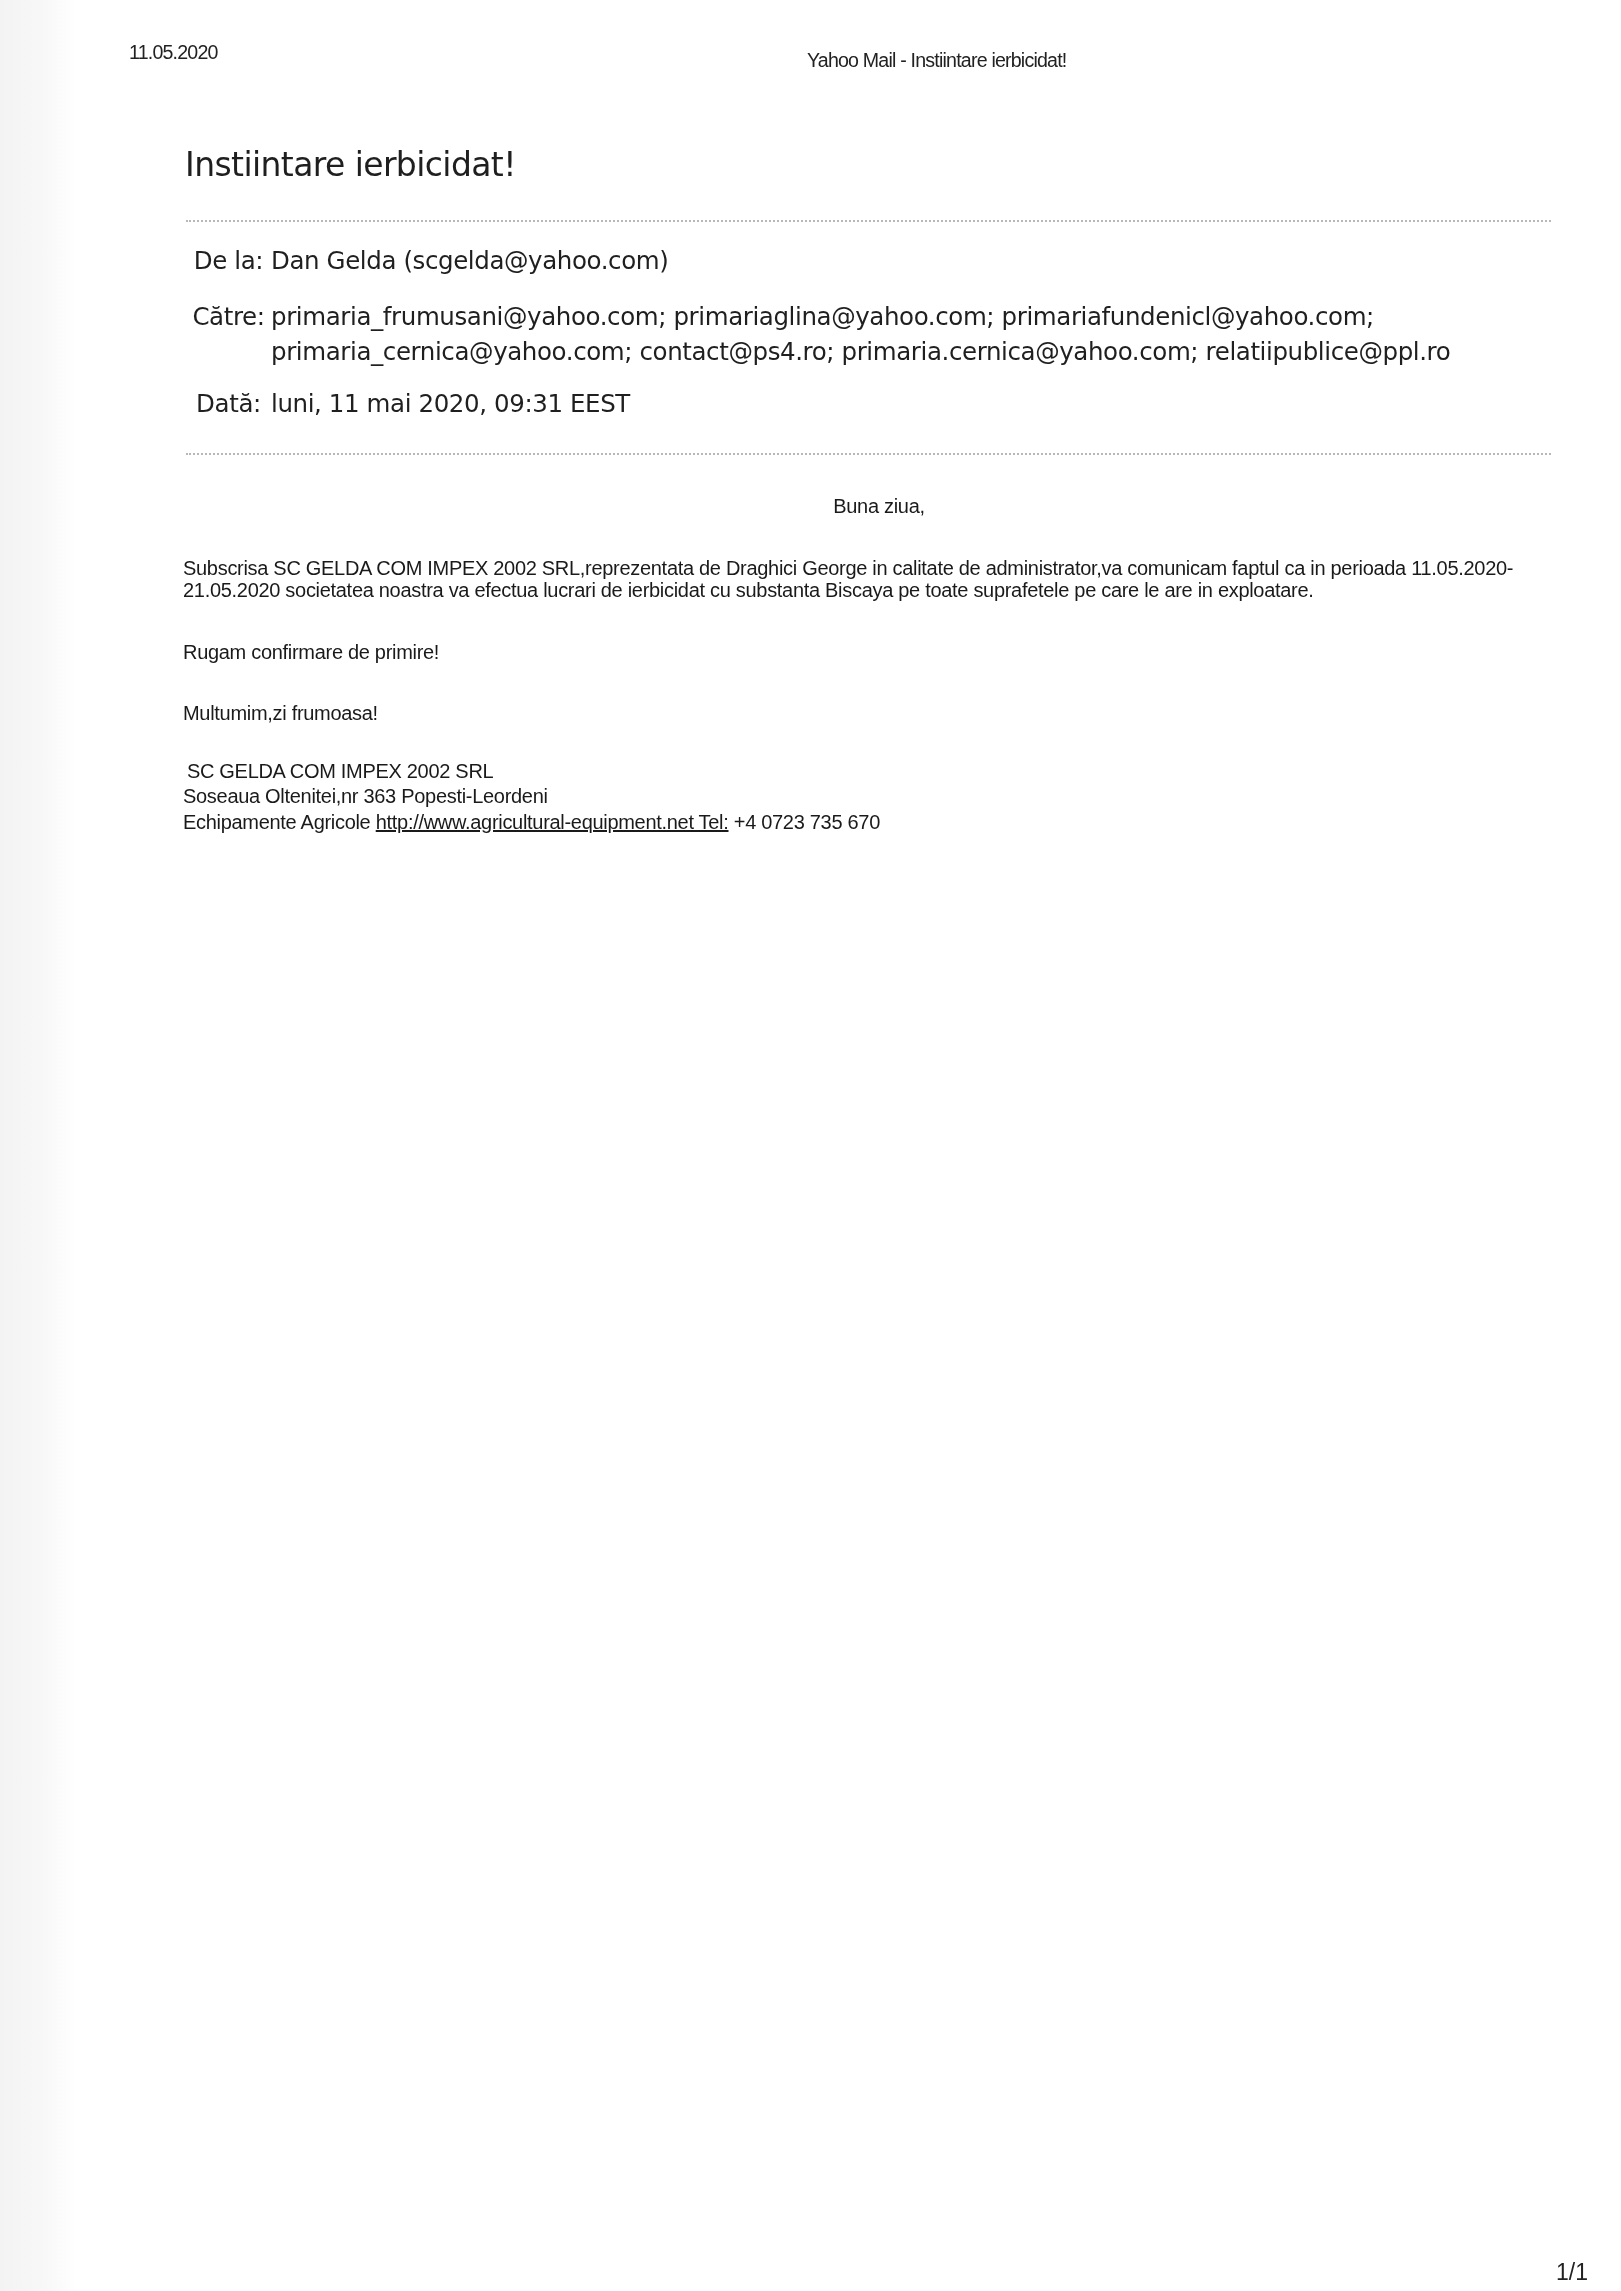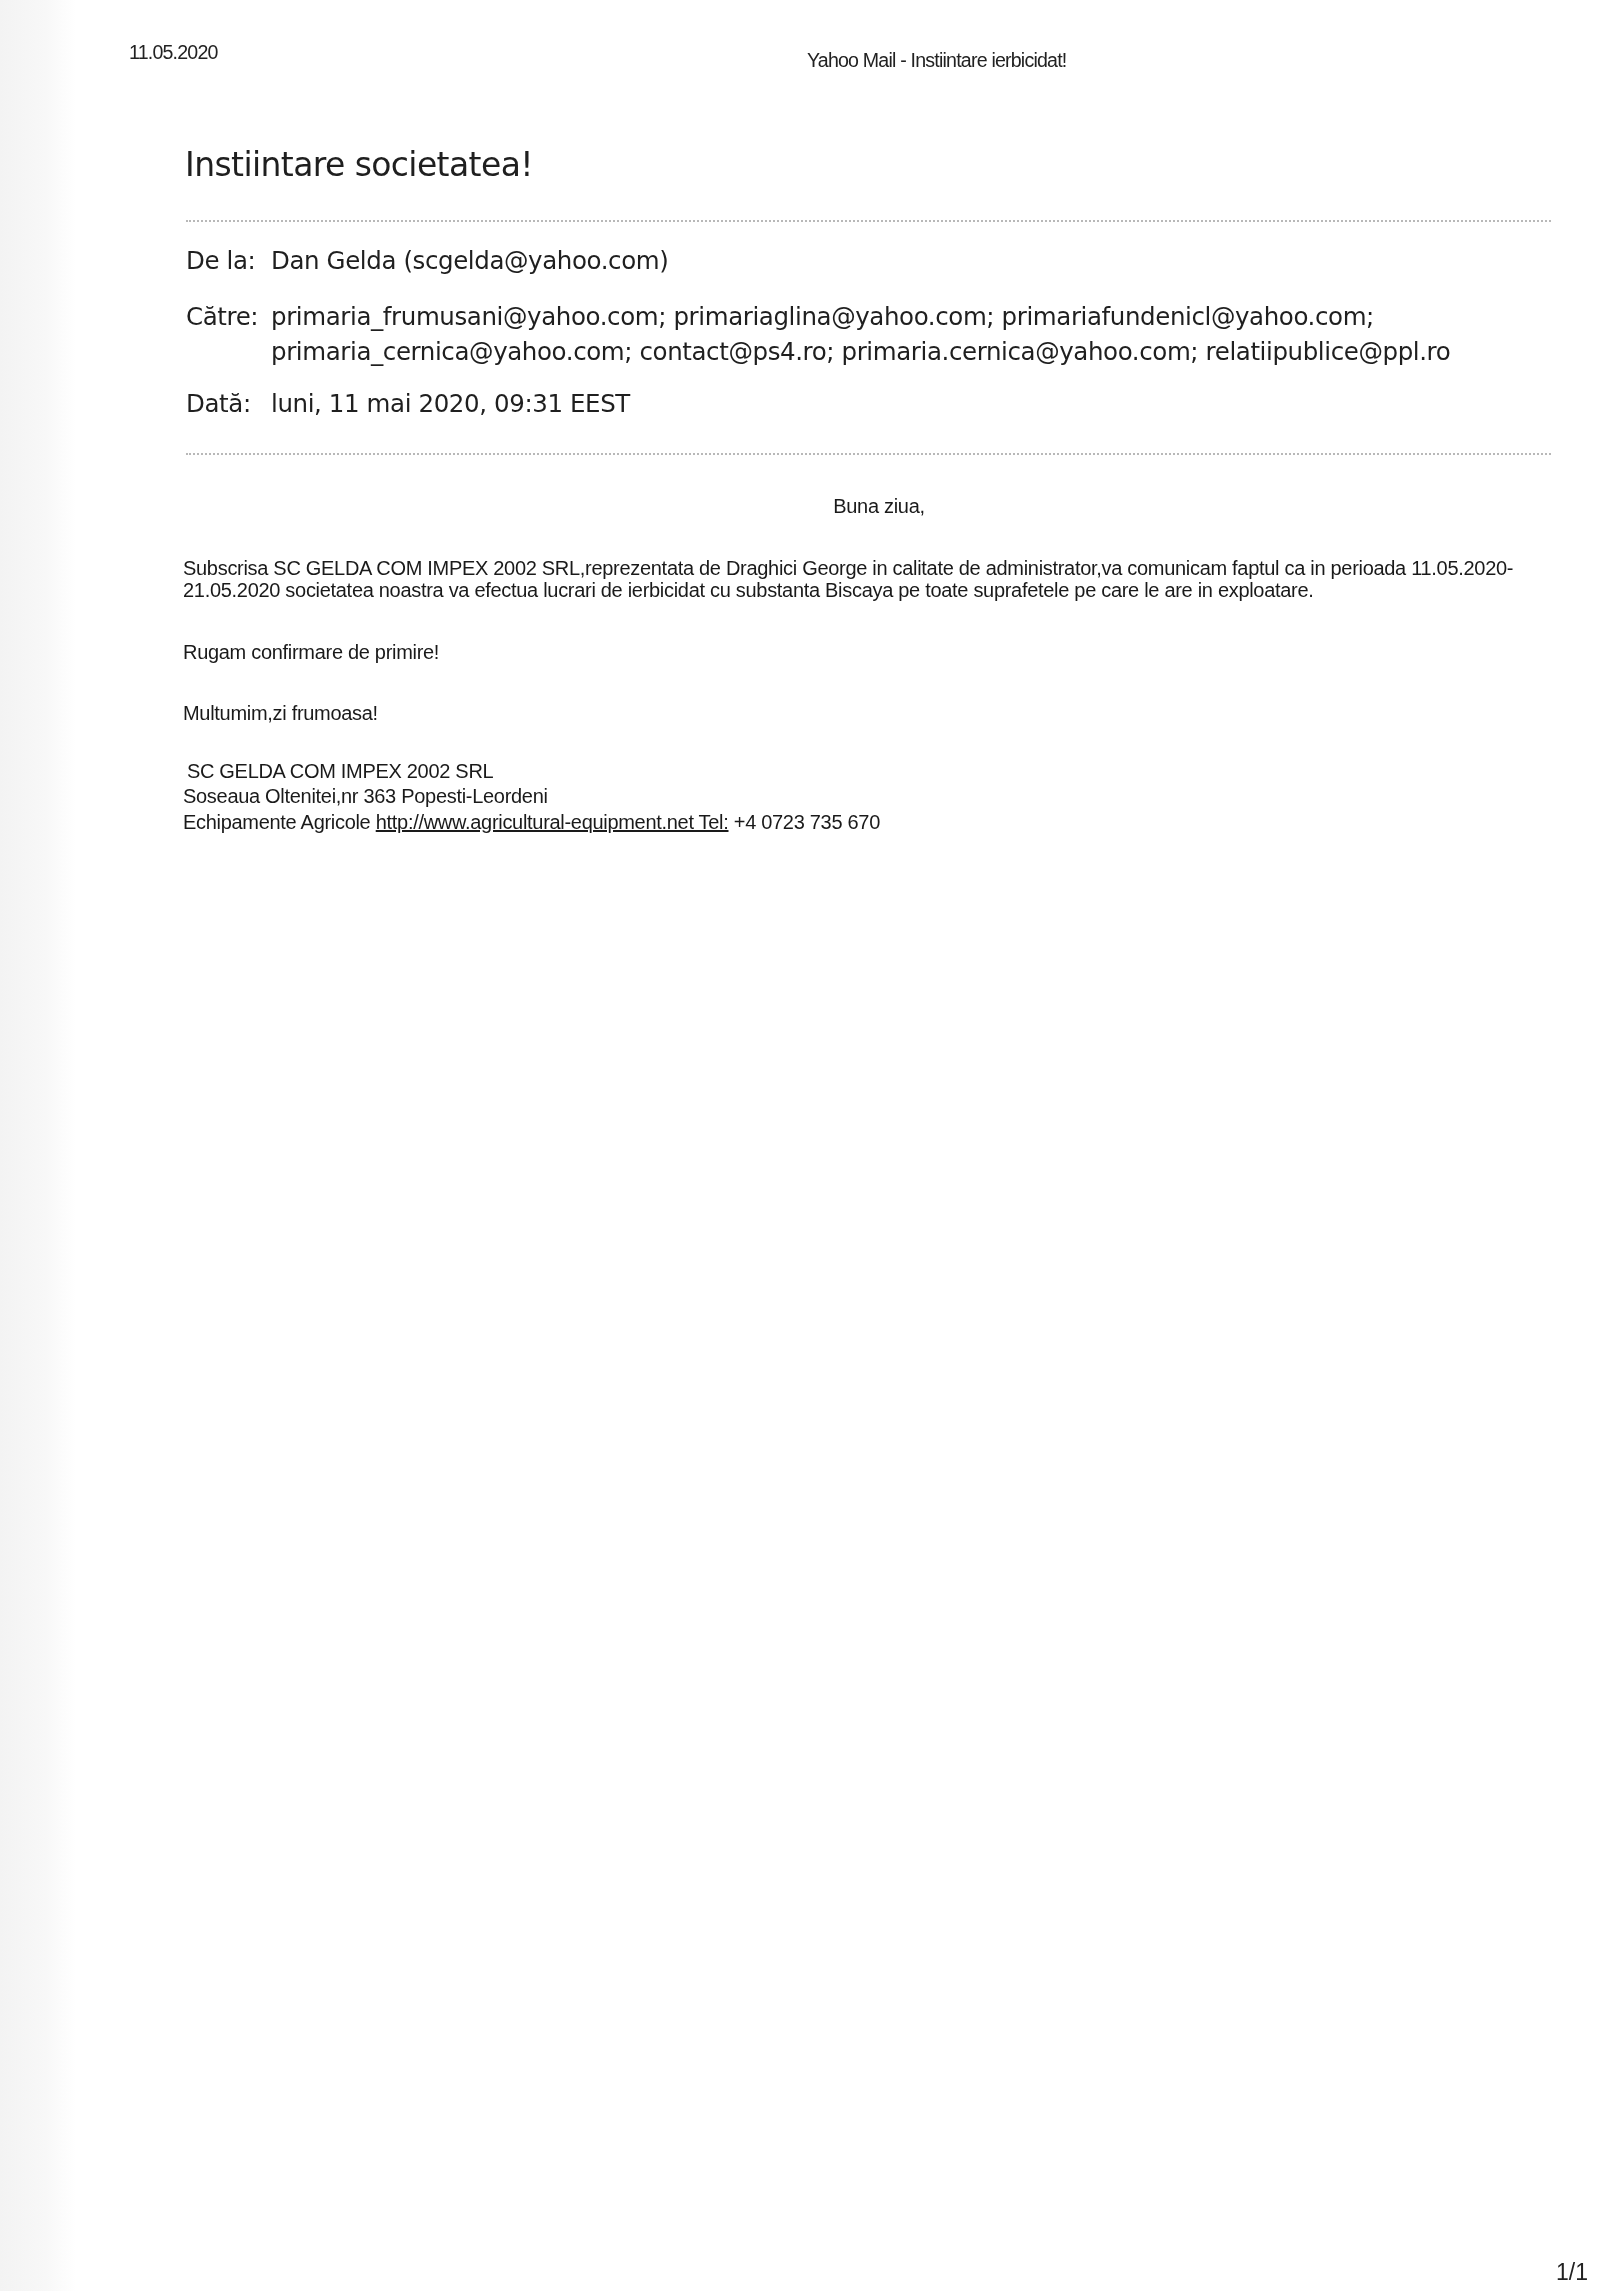--- a/index.html
+++ b/index.html
@@ -63,20 +63,21 @@
       display: flex;
       font-family: "DejaVu Sans", sans-serif;
       font-size: 24.5px;
       letter-spacing: -0.4px;
       color: #1f1f1f;
       line-height: 35px;
     }
     .meta-label {
       width: 85px;
       flex: 0 0 85px;
+      text-align: center;
     }
     .meta-value {
       width: 1274px;
     }
     .row-from { top: 243px; }
     .row-to { top: 299px; }
     .row-date { top: 386px; }
     .recipient { white-space: nowrap; }
 
     .body {
@@ -104,21 +105,21 @@
     }
   </style>
 </head>
 <body>
 
 <div class="scan-edge-left"></div>
 
 <div class="print-header print-date">11.05.2020</div>
 <div class="print-header print-title">Yahoo Mail - Instiintare ierbicidat!</div>
 
-<h1 class="subject">Instiintare societatea!</h1>
+<h1 class="subject">Instiintare ierbicidat!</h1>
 
 <div class="divider top"></div>
 
 <div class="meta-row row-from">
   <span class="meta-label">De la:</span>
   <span class="meta-value">Dan Gelda (scgelda@yahoo.com)</span>
 </div>
 
 <div class="meta-row row-to">
   <span class="meta-label">Către:</span>

